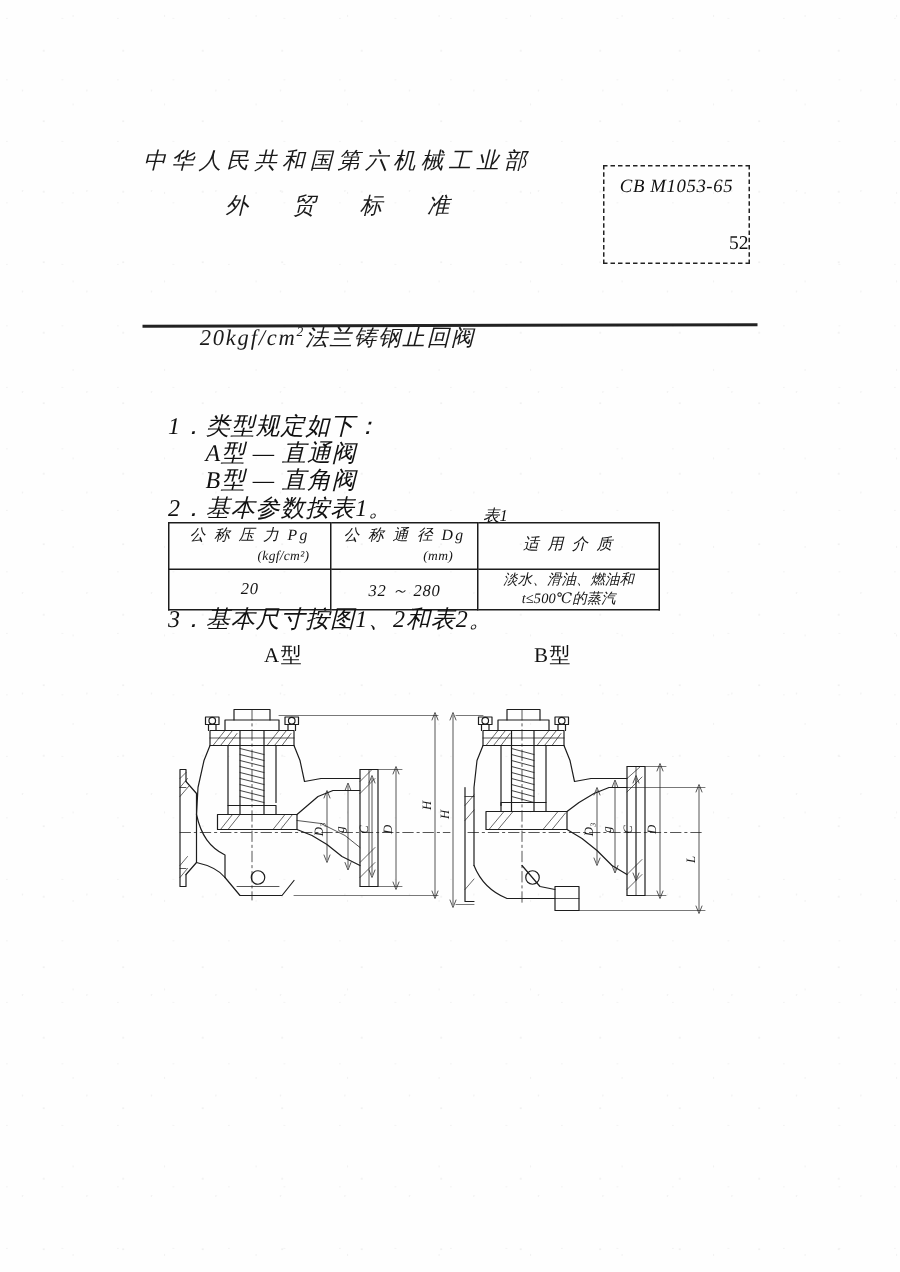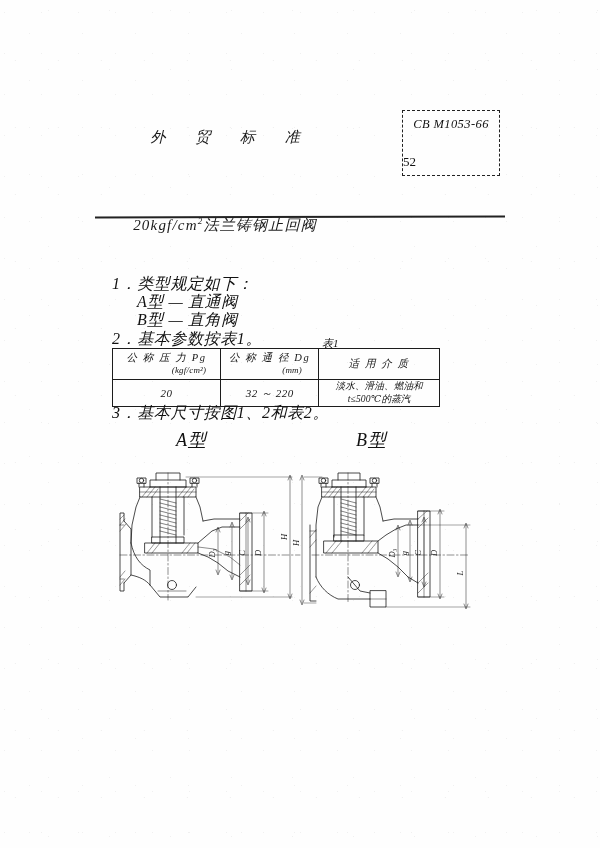--- a/index.html
+++ b/index.html
@@ -82,21 +82,21 @@
     top: 6px; left: 0; right: 0;
     text-align: center;
     font-size: 12.5px;
     font-style: italic;
     letter-spacing: 0.4px;
     font-family: "Liberation Serif", "DejaVu Serif", serif;
   }
   .std-page {
     position: absolute;
     bottom: 5px; left: 0; right: 0;
-    text-align: left;
+    text-align: right;
     font-size: 13px;
   }
 
   
   .divider {
     position: absolute;
     left: 95px;
     top: 216px;
     width: 410px;
     height: 1.6px;
@@ -182,45 +182,45 @@
   
   .figs {
     position: absolute;
     left: 0;
     top: 425px;
     width: 600px;
     height: 200px;
   }
   .fig-label {
     position: absolute;
-    font-size: 18px;
-    font-style: italic;
+    font-size: 14px;
     letter-spacing: 1px;
   }
   .fig-label.a { left: 176px; top: 3px; }
   .fig-label.b { left: 356px; top: 3px; }
   .drawing-svg {
     position: absolute;
     left: 0; top: 0;
   }
 </style>
 </head>
 <body>
 
 <div class="page">
 
+  <div class="ministry-line">中华人民共和国第六机械工业部</div>
 
   <div class="standard-line">外 贸 标 准</div>
 
   <div class="title-line">
     <span>20kgf/cm</span><sup>2</sup><span>法兰铸钢止回阀</span>
   </div>
 
   <div class="std-box">
-    <div class="std-no">CB M1053-66</div>
+    <div class="std-no">CB M1053-65</div>
     <div class="std-page">52</div>
   </div>
 
   <div class="divider"></div>
 
 
   <div class="clause c1">1．类型规定如下：</div>
   <div class="clause c1a">A型 — 直通阀</div>
   <div class="clause c1b">B型 — 直角阀</div>
   <div class="clause c2">2．基本参数按表1。</div>
@@ -237,21 +237,21 @@
       <td class="hd col-b">
         <span>公 称 通 径 Dg</span>
         <span class="unit">(mm)</span>
       </td>
       <td class="hd col-c">
         <span>适  用  介  质</span>
       </td>
     </tr>
     <tr>
       <td class="val">20</td>
-      <td class="val">32 ～ 220</td>
+      <td class="val">32 ～ 280</td>
       <td class="val media">淡水、滑油、燃油和t≤500℃的蒸汽</td>
     </tr>
   </tbody>
     </table>
 
   <div class="clause c3">3．基本尺寸按图1、2和表2。</div>
 
   <div class="figs">
 
     <div class="fig-label a">A型</div>

